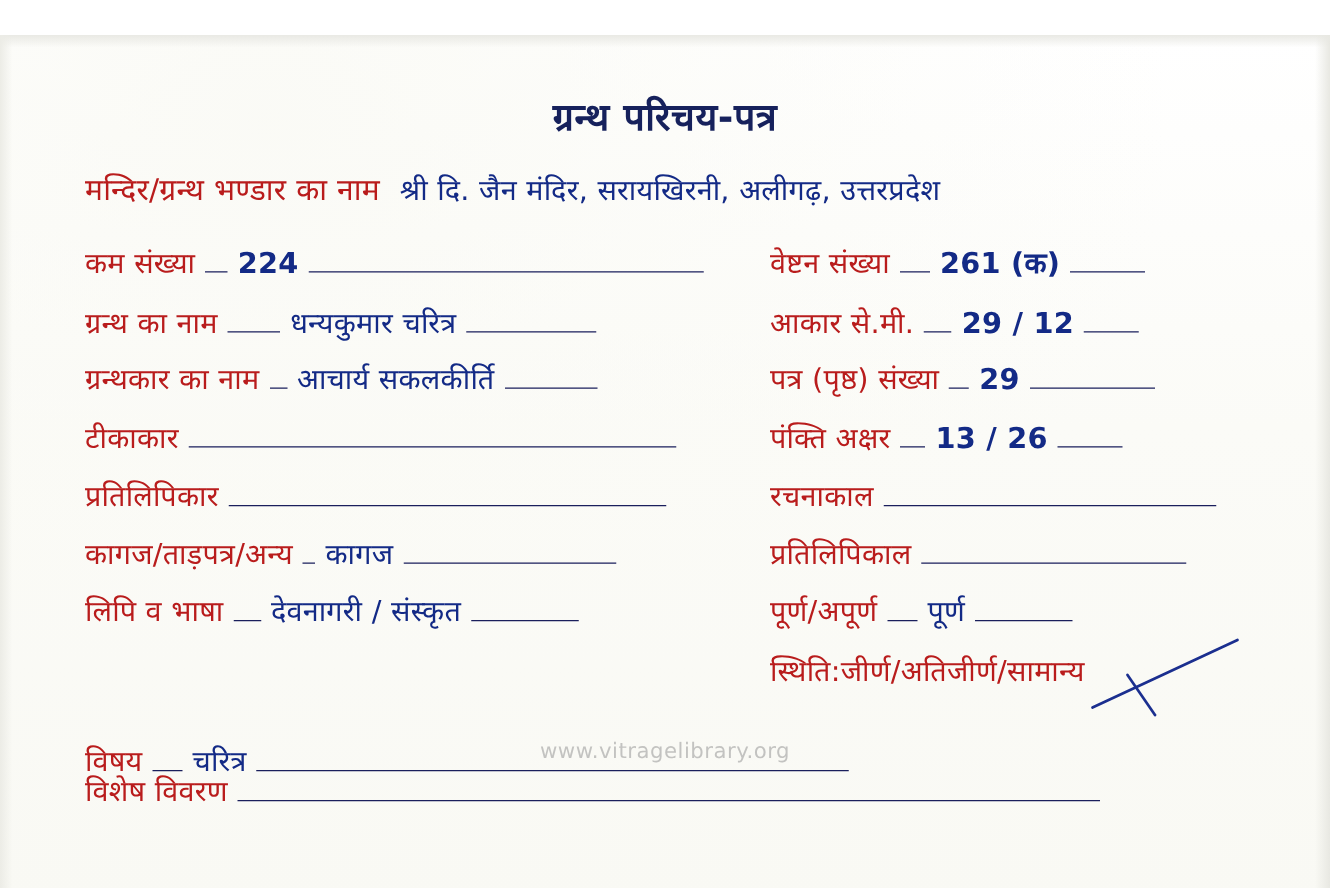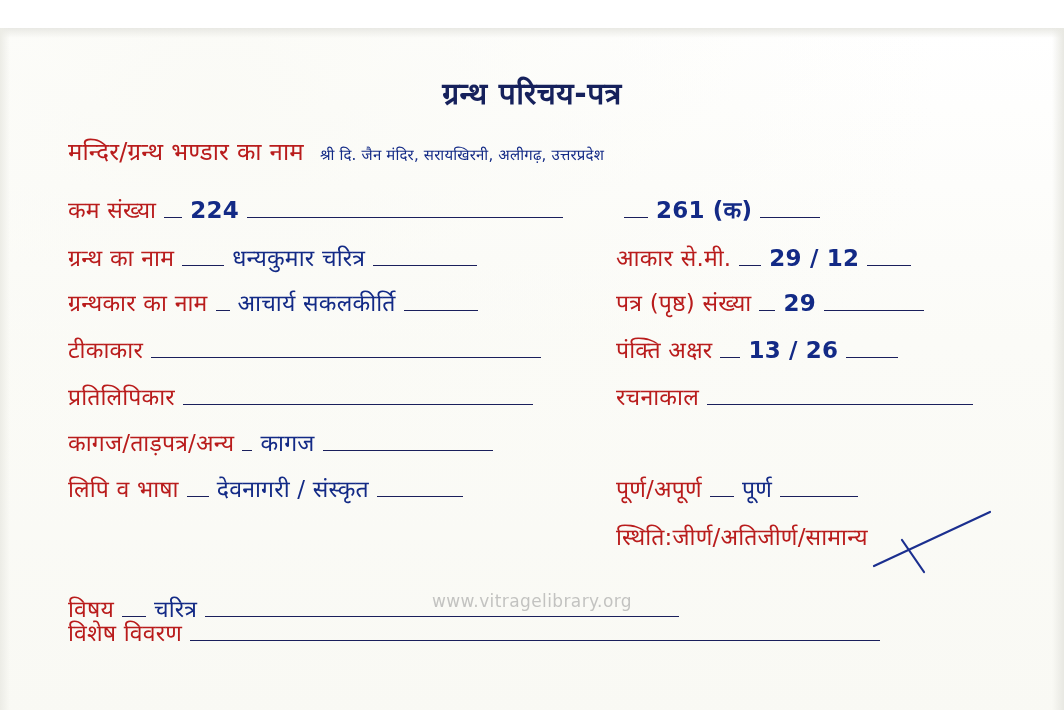--- a/index.html
+++ b/index.html
@@ -84,21 +84,21 @@
     display: inline-block;
     height: 0;
     border-bottom: 1.6px solid #1a1f5c;
     margin: 0 8px 6px 8px;
     vertical-align: bottom;
   }
 
   
   .header-row { top: 106px; left: 68px; }
   .header-row .lbl { font-size: 24px; }
-  .header-row .val { font-size: 15px; margin-left: 16px; }
+  .header-row .val { font-size: 23px; margin-left: 16px; }
 
   
   .col-left  { left: 68px; }
   .col-right { left: 616px; }
 
   .r1 { top: 165px; text-align: right; }
   .r2 { top: 213px; }
   .r3 { top: 258px; }
   .r4 { top: 305px; }
   .r5 { top: 352px; }
@@ -194,20 +194,21 @@
     <span class="val">चरित्र</span>
     <span class="rule" style="width:474px"></span>
   </div>
 
   <div class="row col-left r10">
     <span class="lbl">विशेष विवरण</span>
     <span class="rule" style="width:690px"></span>
   </div>
 
   <div class="row col-right r1">
+    <span class="lbl">वेष्टन संख्या</span>
     <span class="rule" style="width:24px"></span>
     <span class="val num">261 (क)</span>
     <span class="rule" style="width:60px"></span>
   </div>
 
   <div class="row col-right r2">
     <span class="lbl">आकार से.मी.</span>
     <span class="rule" style="width:22px"></span>
     <span class="val num">29 / 12</span>
     <span class="rule" style="width:44px"></span>
@@ -225,20 +226,24 @@
     <span class="rule" style="width:20px"></span>
     <span class="val num">13 / 26</span>
     <span class="rule" style="width:52px"></span>
   </div>
 
   <div class="row col-right r5">
     <span class="lbl">रचनाकाल</span>
     <span class="rule" style="width:266px"></span>
   </div>
 
+  <div class="row col-right r6">
+    <span class="lbl">प्रतिलिपिकाल</span>
+    <span class="rule" style="width:212px"></span>
+  </div>
 
   <div class="row col-right r7">
     <span class="lbl">पूर्ण/अपूर्ण</span>
     <span class="rule" style="width:24px"></span>
     <span class="val">पूर्ण</span>
     <span class="rule" style="width:78px"></span>
   </div>
 
   <div class="row col-right r8">
     <span class="lbl">स्थिति:जीर्ण/अतिजीर्ण/सामान्य</span>

